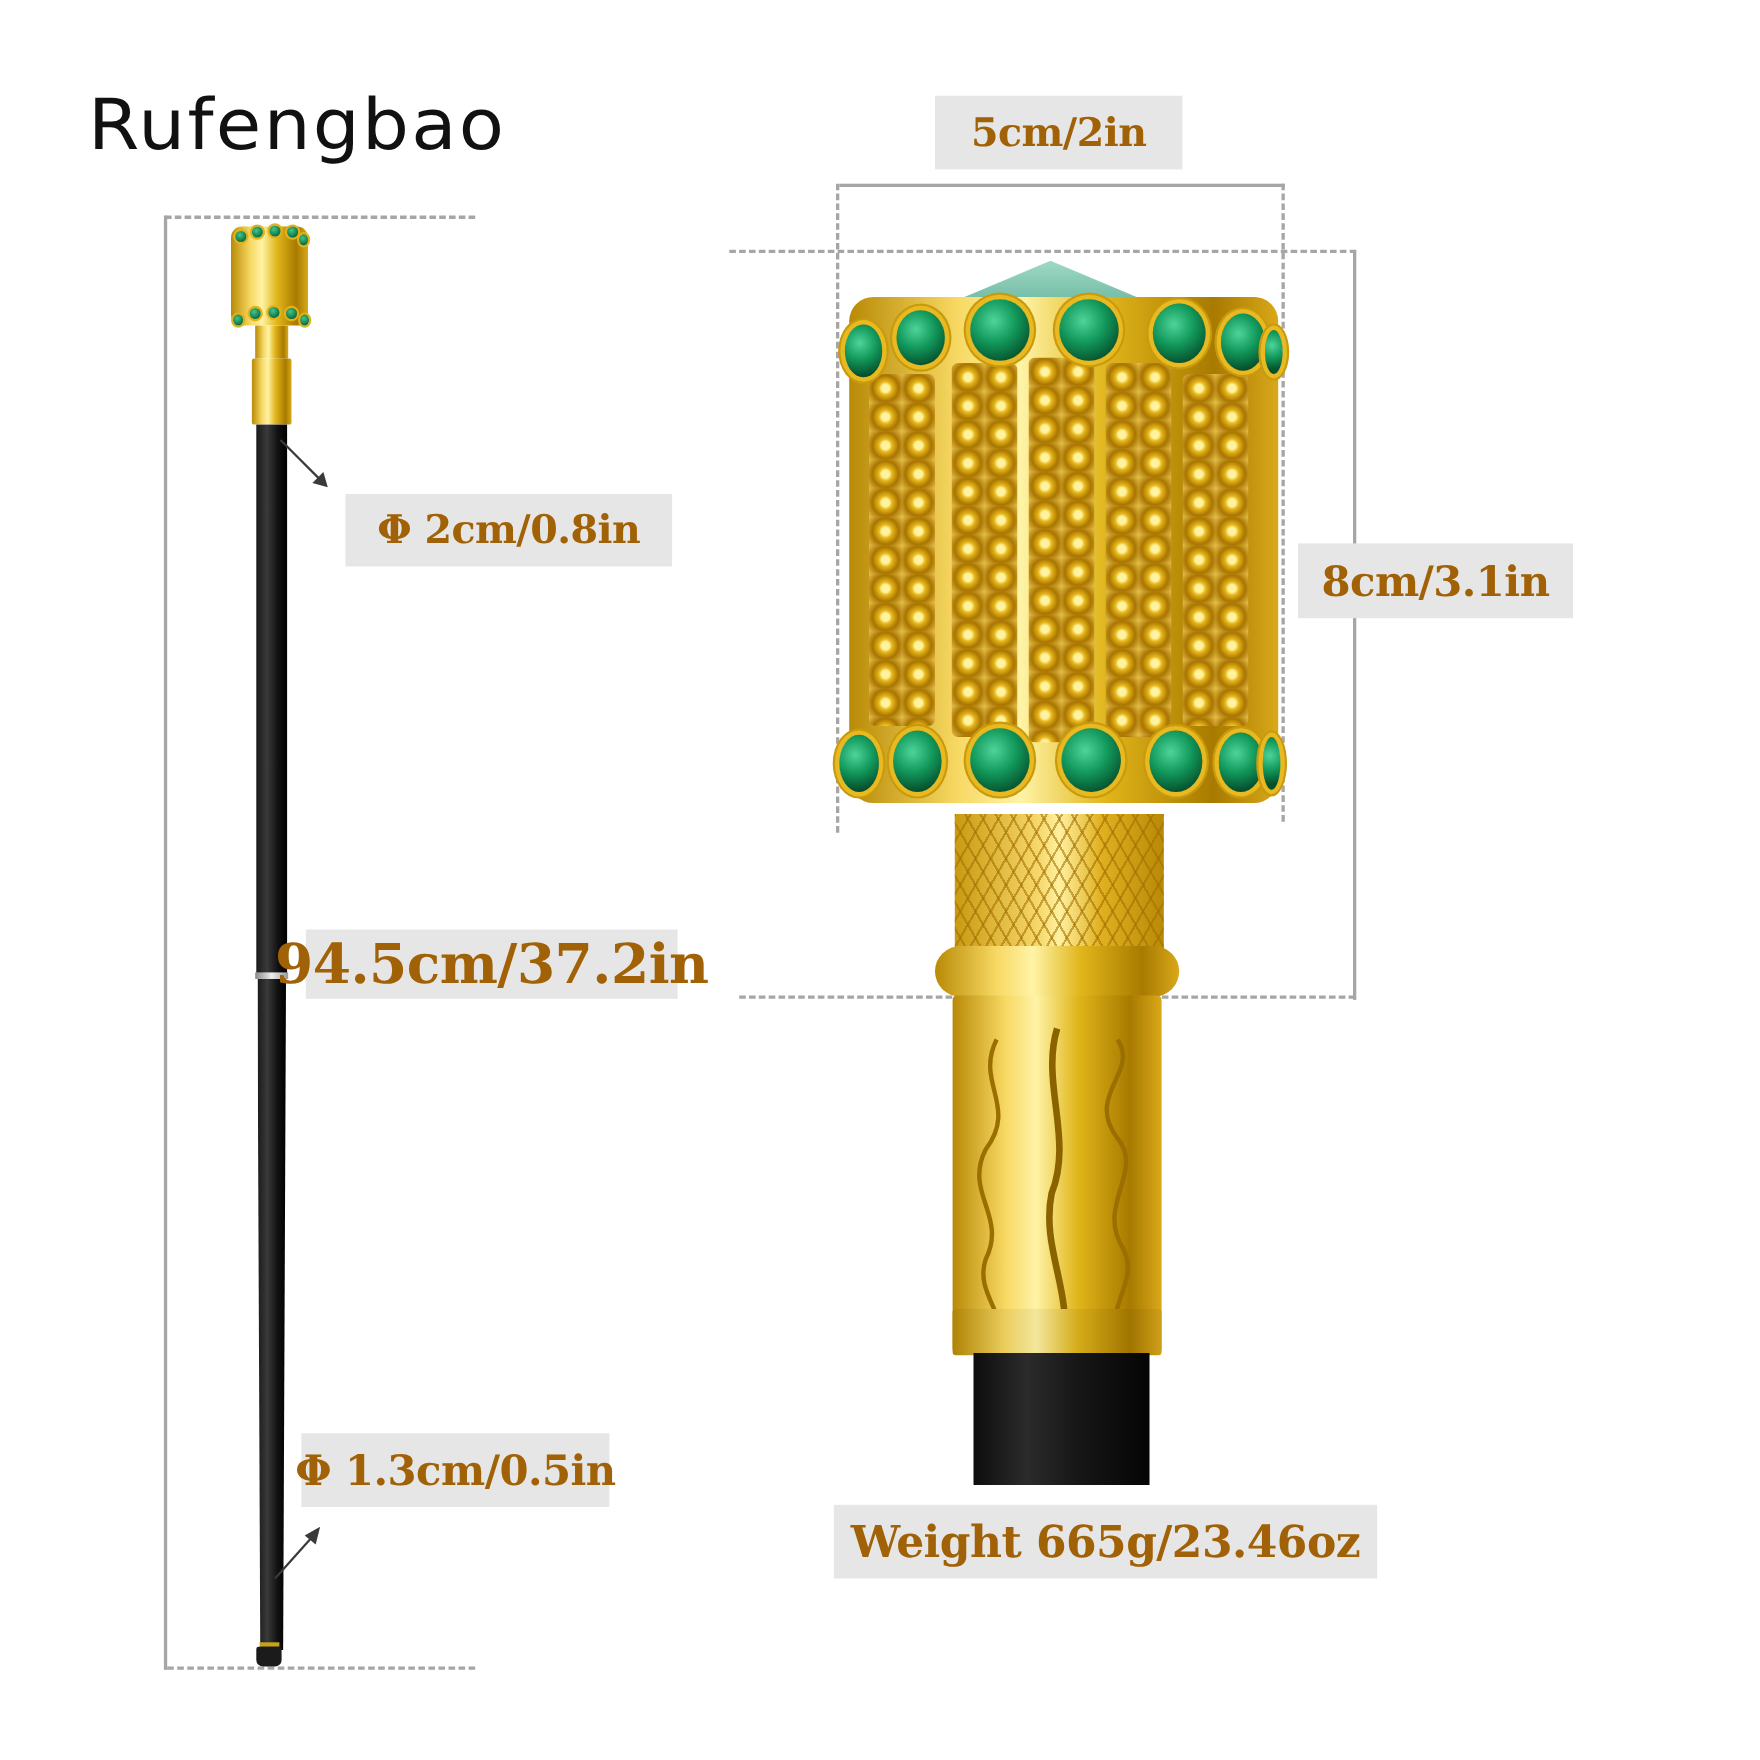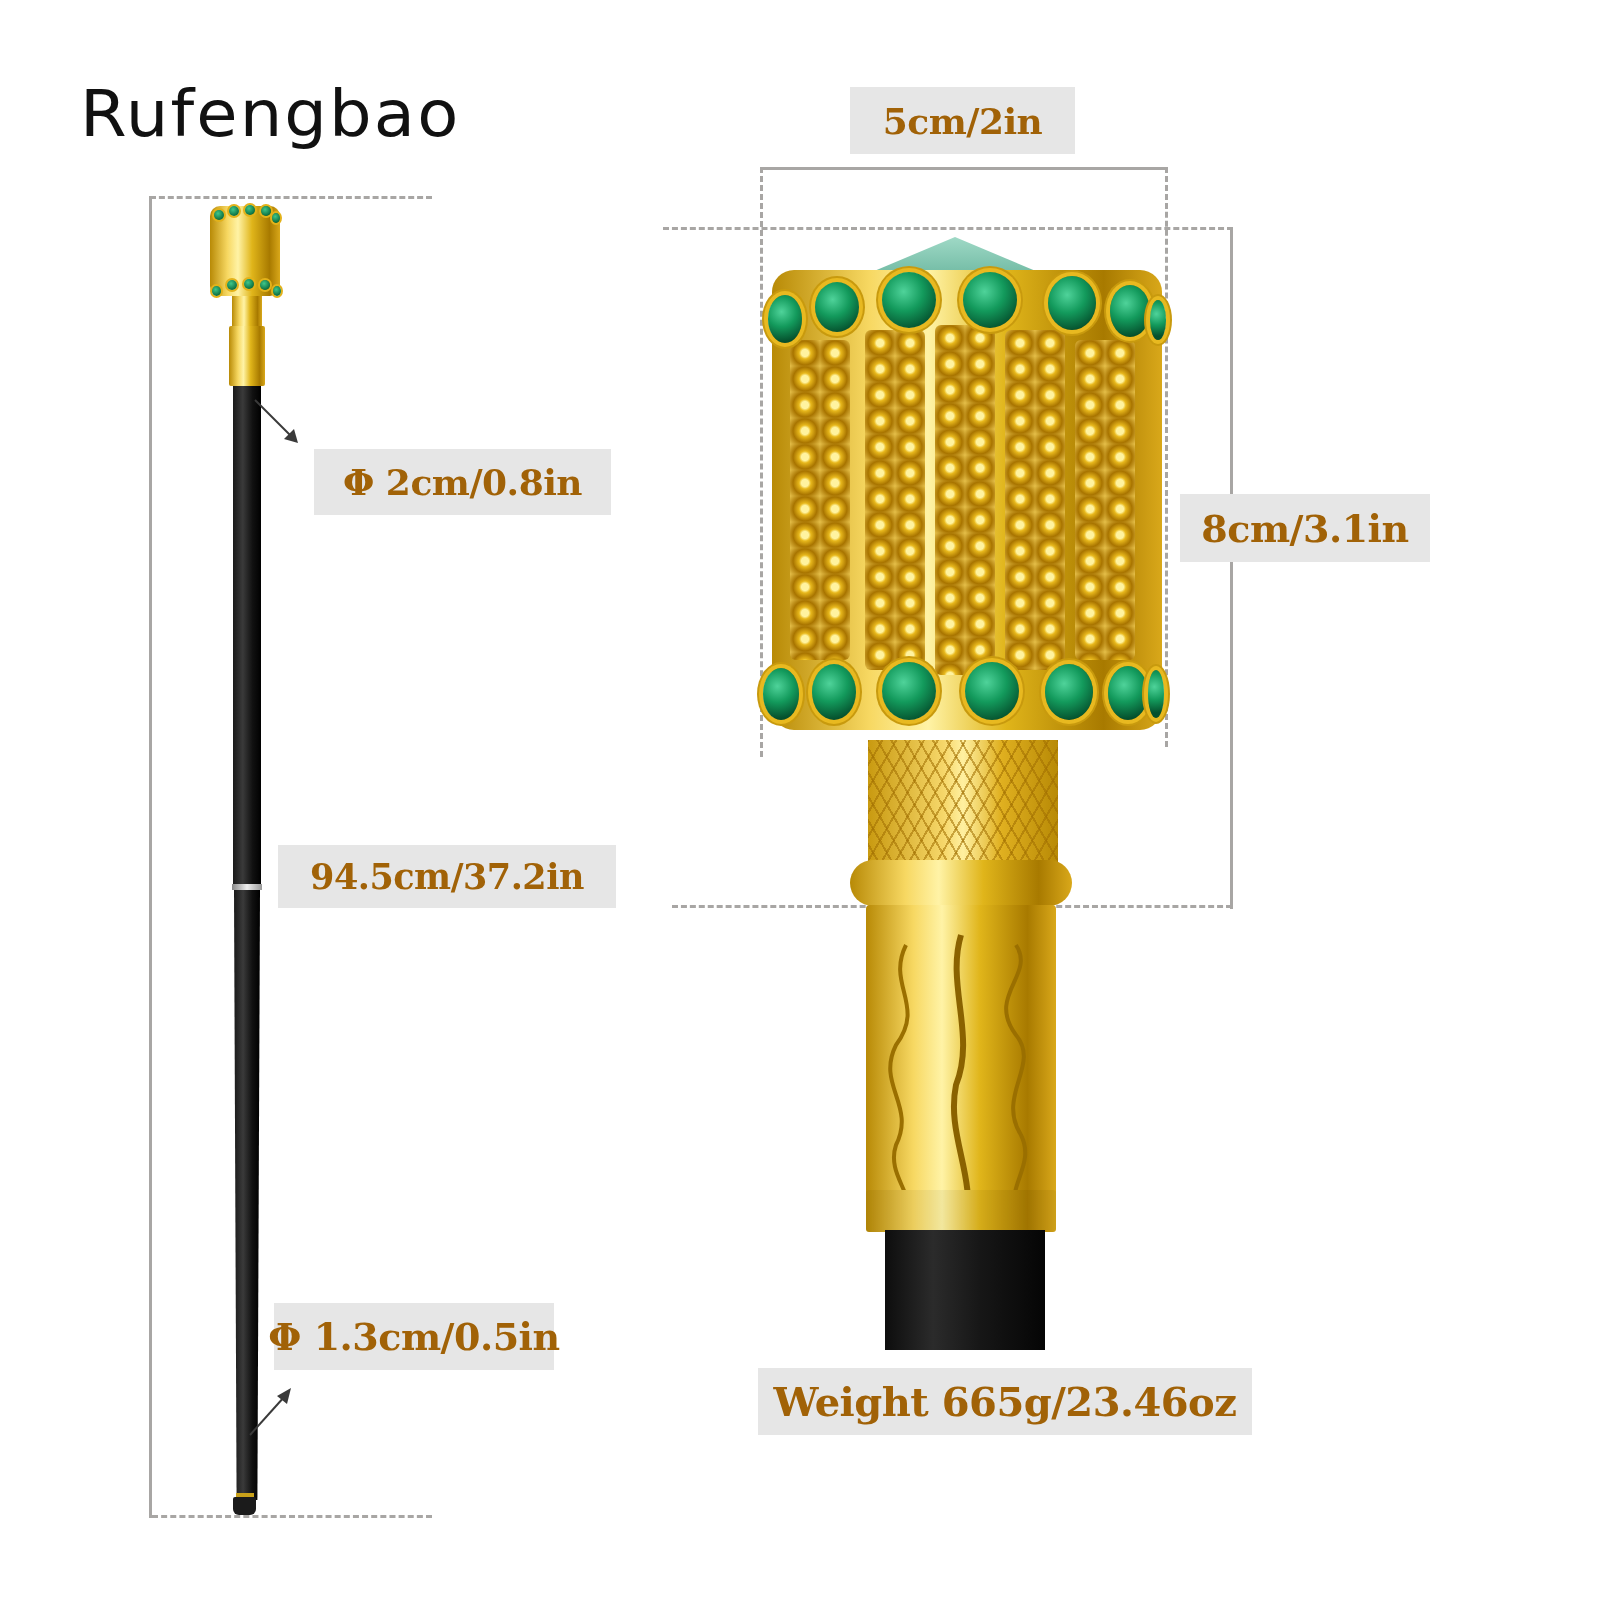--- a/index.html
+++ b/index.html
@@ -53,21 +53,21 @@
   <svg class="abs" style="left:250px; top:395px;" width="60" height="60">
     <line x1="5" y1="5" x2="44" y2="44" stroke="#3a3a3a" stroke-width="2"></line>
     <polygon points="48,48 34,44 44,34" fill="#3a3a3a"></polygon>
   </svg>
   <svg class="abs" style="left:245px; top:1380px;" width="60" height="60">
     <line x1="5" y1="55" x2="40" y2="16" stroke="#3a3a3a" stroke-width="2"></line>
     <polygon points="46,8 42,24 32,16" fill="#3a3a3a"></polygon>
   </svg>
 
   <div class="abs label" style="left:278px; top:449px; width:297px; height:66px; font-size:36px;margin-left:36px;">Φ 2cm/0.8in</div>
-  <div class="abs label" style="left:278px; top:845px; width:338px; height:63px; font-size:35px;">94.5cm/37.2in</div>
+  <div class="abs label" style="left:278px; top:845px; width:338px; height:63px; font-size:50px;">94.5cm/37.2in</div>
   <div class="abs label" style="left:274px; top:1303px; width:280px; height:67px; font-size:38px;">Φ 1.3cm/0.5in</div>
 </div>
 
 <div>
 
   <div class="abs label" style="left:850px; top:87px; width:225px; height:67px; font-size:36px;">5cm/2in</div>
 
   <div class="abs solid-h" style="left:763px; top:167px; width:405px;"></div>
   <div class="abs dash-v" style="left:760px; top:167px; height:590px;"></div>
   <div class="abs dash-v" style="left:1165px; top:167px; height:580px;"></div>

